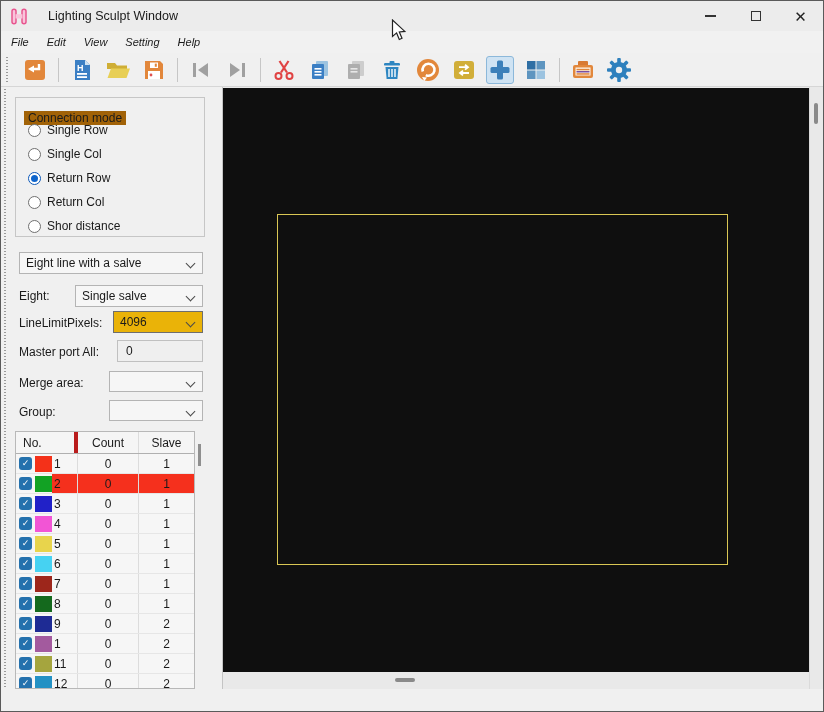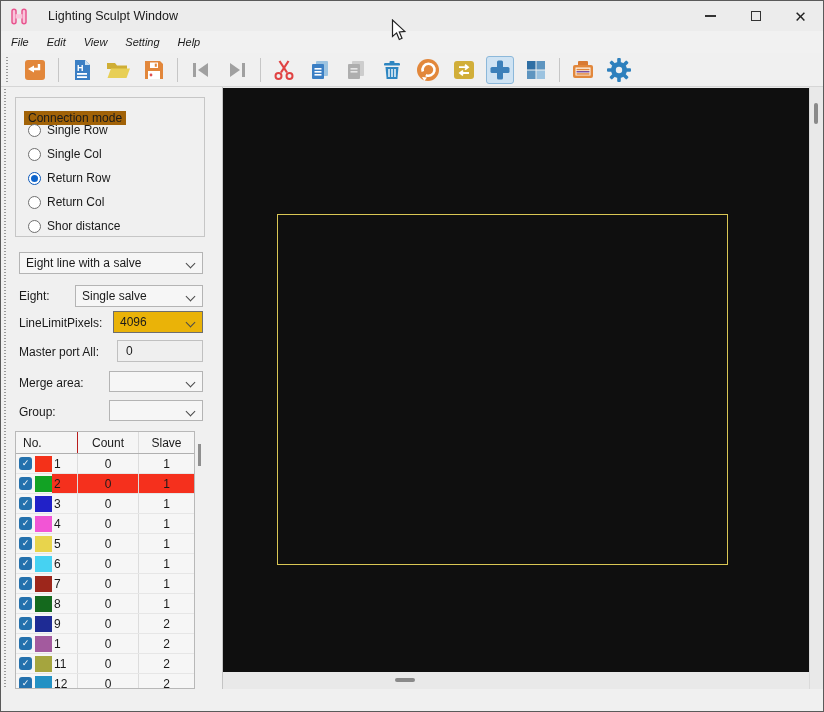--- a/index.html
+++ b/index.html
@@ -62,21 +62,21 @@
                   transform:rotate(45deg); }
   .combo.editable { background:#eab308; border:1px solid #6e6e6e; }
   .textfield { position:absolute; background:#efefef; border:1px solid #c0c0c0; height:22px;
                font-size:12px; line-height:20px; padding-left:8px; }
 
   
   .ptable { position:absolute; left:14px; top:344px; width:180px; bottom:0;
             background:#f6f6f6; border:1px solid #b8b8b8; overflow:hidden; font-size:12px; }
   .thead { display:flex; height:22px; background:#f5f5f5; border-bottom:1px solid #b0b0b0; }
   .th { display:flex; align-items:center; }
-  .th-no { width:62px; padding-left:7px; border-right:1px solid #b91c1c; }
+  .th-no { width:62px; padding-left:7px; border-right:4px solid #b91c1c; }
   .th-count { width:61px; justify-content:center; border-right:1px solid #dcdcdc; }
   .th-slave { width:55px; justify-content:center; }
   .trow { display:flex; height:20px; border-bottom:1px solid #e6e6e6; background:#f6f6f6; }
   .cell-no { width:62px; display:flex; align-items:center; border-right:1px solid #dcdcdc; }
   .checkbox { width:13px; height:13px; margin-left:3px; border-radius:3px; background:#2471ad;
               color:#fff; font-size:9px; line-height:13px; text-align:center; flex:0 0 auto; }
   .chip { width:17px; height:16px; margin-left:3px; flex:0 0 auto; }
   .num { flex:1; height:100%; display:flex; align-items:center; padding-left:2px; }
   .cell-count { width:61px; display:flex; align-items:center; justify-content:center;
                 border-right:1px solid #dcdcdc; }

